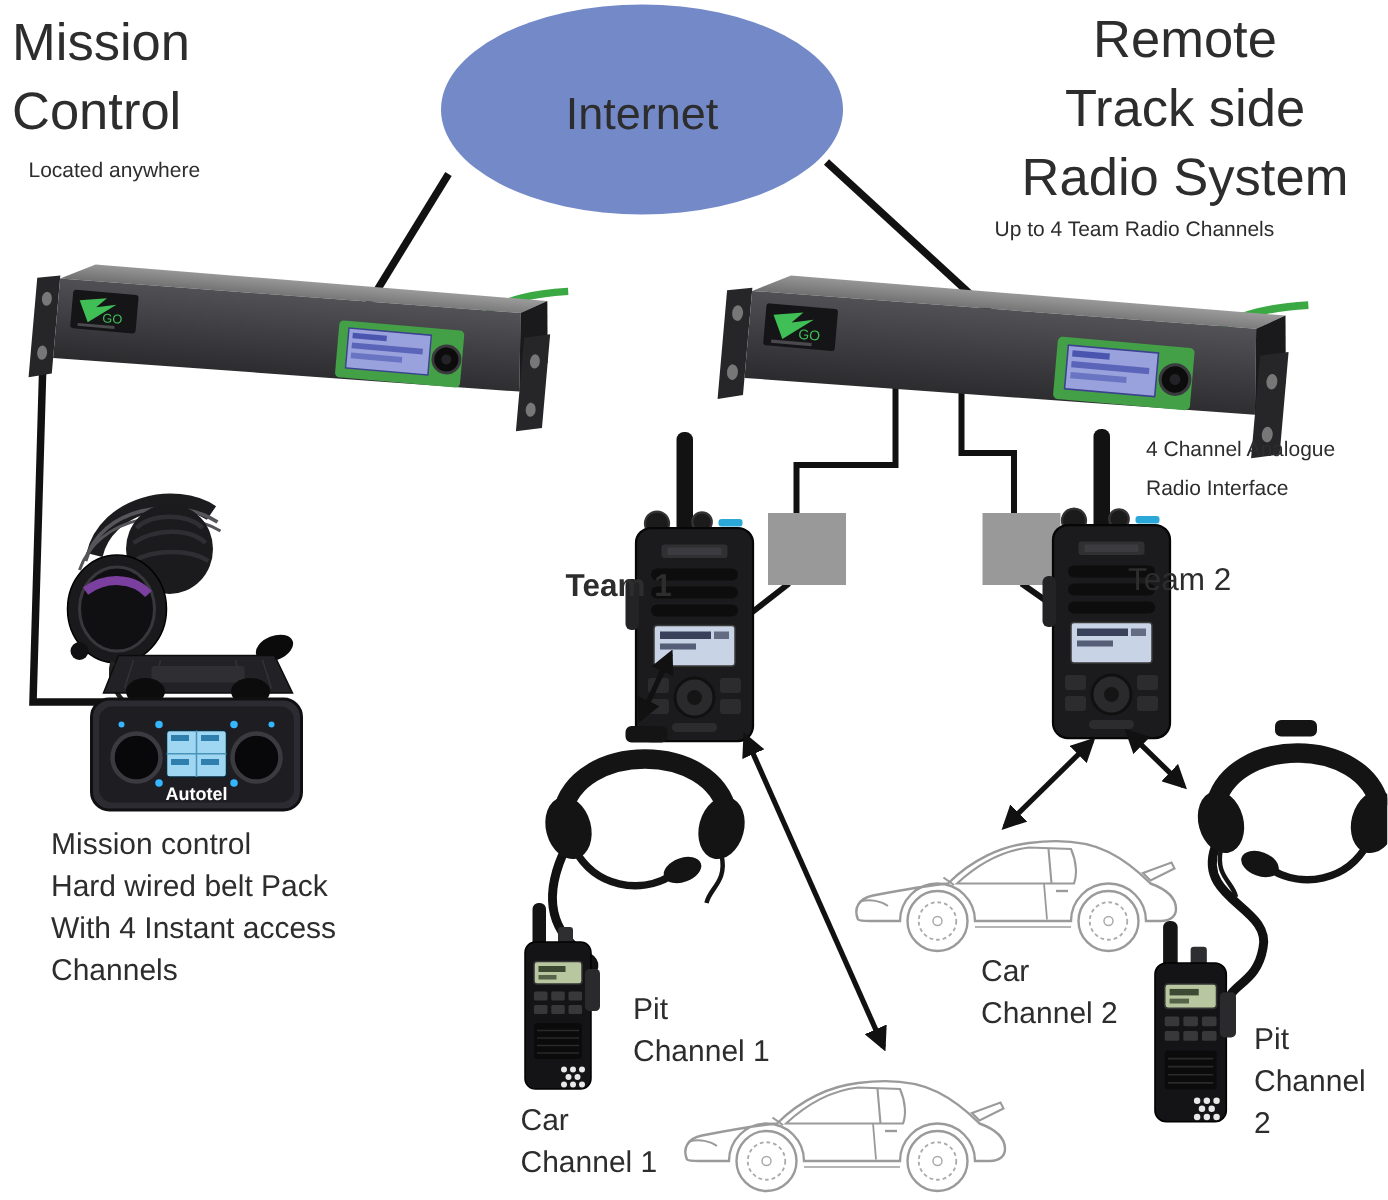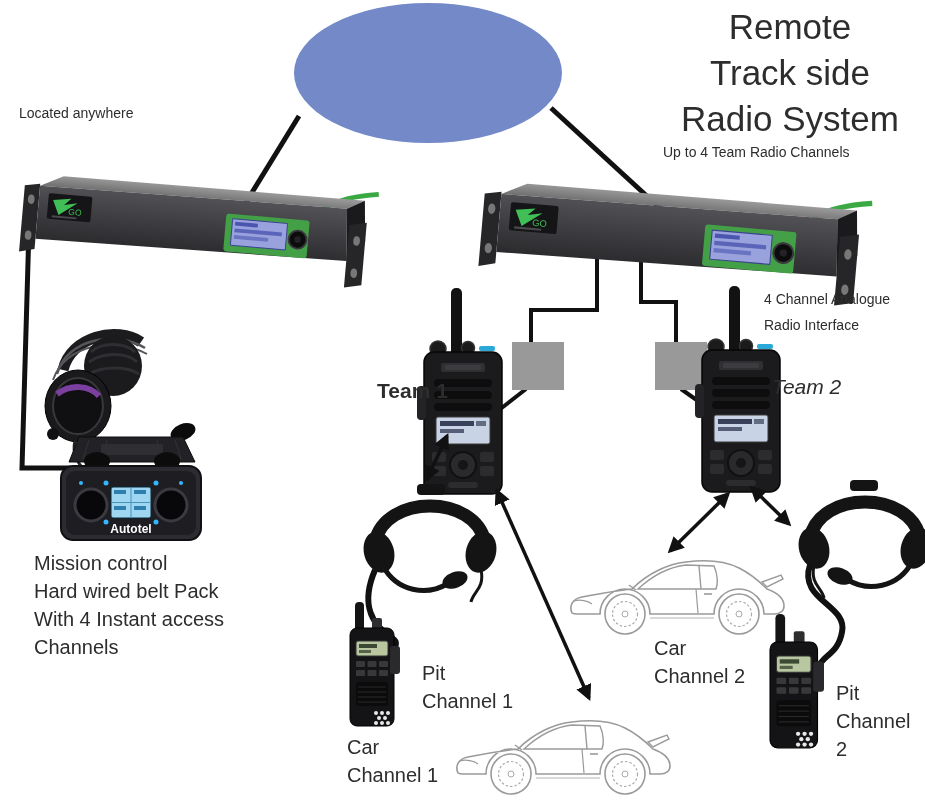--- a/index.html
+++ b/index.html
@@ -246,33 +246,36 @@
   <use href="#pitradio-proto" transform="translate(770,642) scale(1.08)"></use>
 
   <g stroke="#111" stroke-width="3.5" fill="none">
     <line x1="447" y1="436" x2="427" y2="479" marker-start="url(#arr)" marker-end="url(#arr)"></line>
     <line x1="497" y1="491" x2="589" y2="698" marker-start="url(#arr)" marker-end="url(#arr)"></line>
     <line x1="728" y1="494" x2="670" y2="551" marker-start="url(#arr)" marker-end="url(#arr)"></line>
     <line x1="752" y1="488" x2="789" y2="524" marker-start="url(#arr)" marker-end="url(#arr)"></line>
   </g>
 </svg>
 
+<div class="label title" style="left:8px;top:6px;">Mission
+Control</div>
 <div class="label sub" style="left:8px;top:104px;">Located anywhere</div>
 
+<div class="label center" style="left:328px;top:57px;width:200px;font-size:30px;">Internet</div>
 
 <div class="label title center" style="left:655px;top:4px;width:270px;">Remote
 Track side
 Radio System</div>
 <div class="label sub" style="left:652px;top:143px;width:280px;">Up to 4 Team Radio Channels</div>
 
 <div class="label sub" style="left:753px;top:286px;width:200px;line-height:26px;">4 Channel Analogue
 Radio Interface</div>
 
 <div class="label dev" style="left:377px;top:377px;font-weight:bold;">Team 1</div>
-<div class="label dev" style="left:772px;top:373px;font-style:italic;">Team 2</div>
+<div class="label dev" style="left:752px;top:373px;">Team 2</div>
 
 <div class="label cap" style="left:34px;top:549px;">Mission control
 Hard wired belt Pack
 With 4 Instant access
 Channels</div>
 
 <div class="label cap" style="left:422px;top:659px;">Pit
 Channel 1</div>
 <div class="label cap" style="left:347px;top:733px;">Car
 Channel 1</div>

